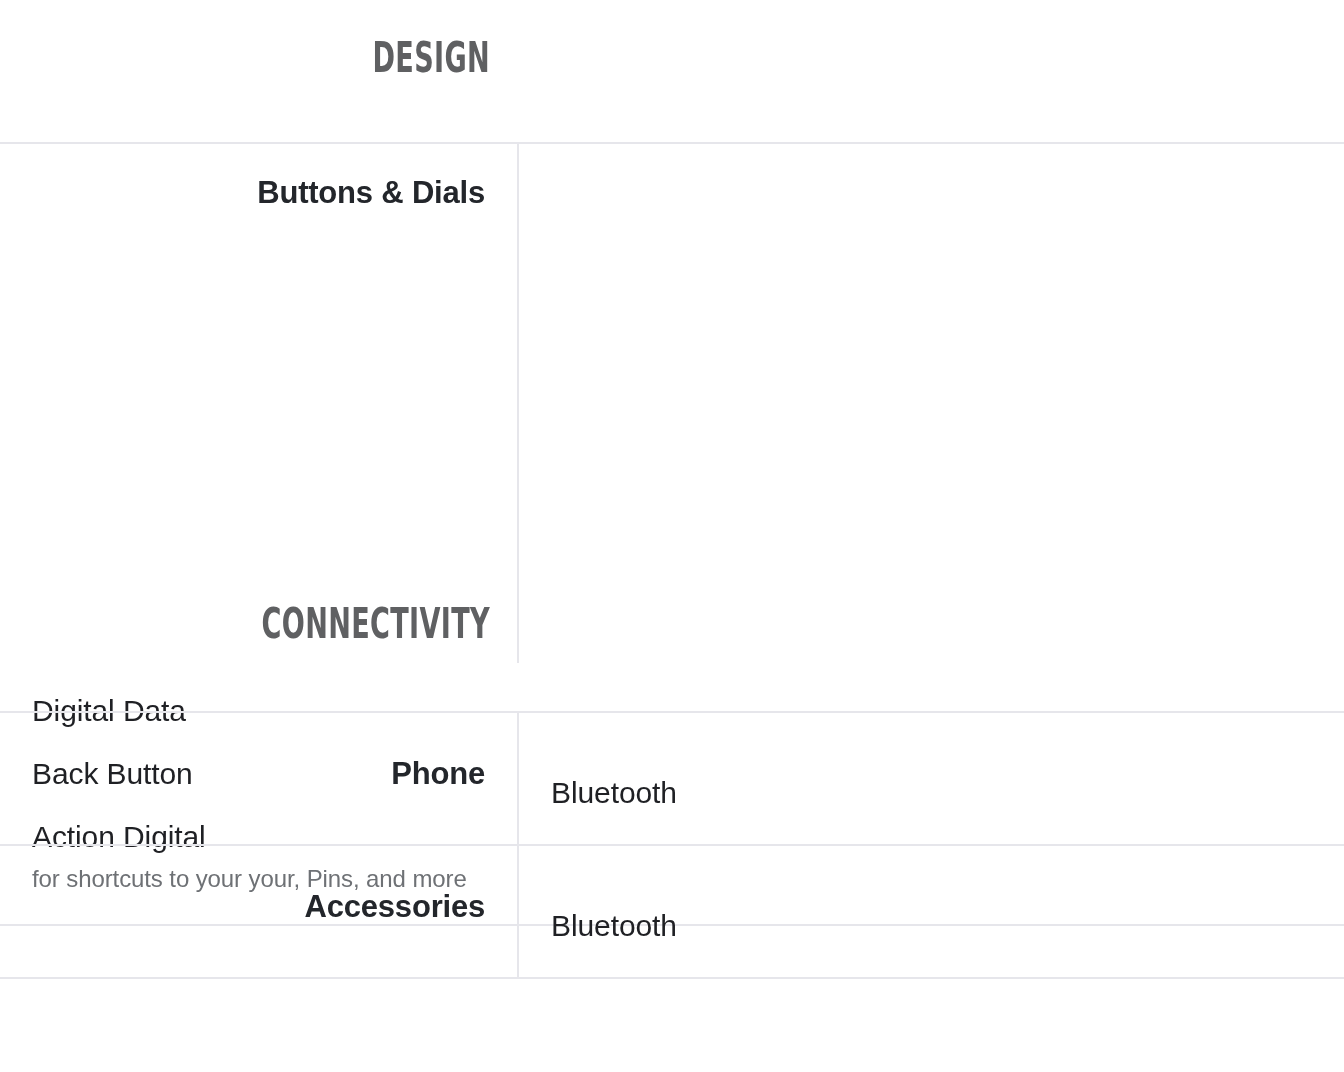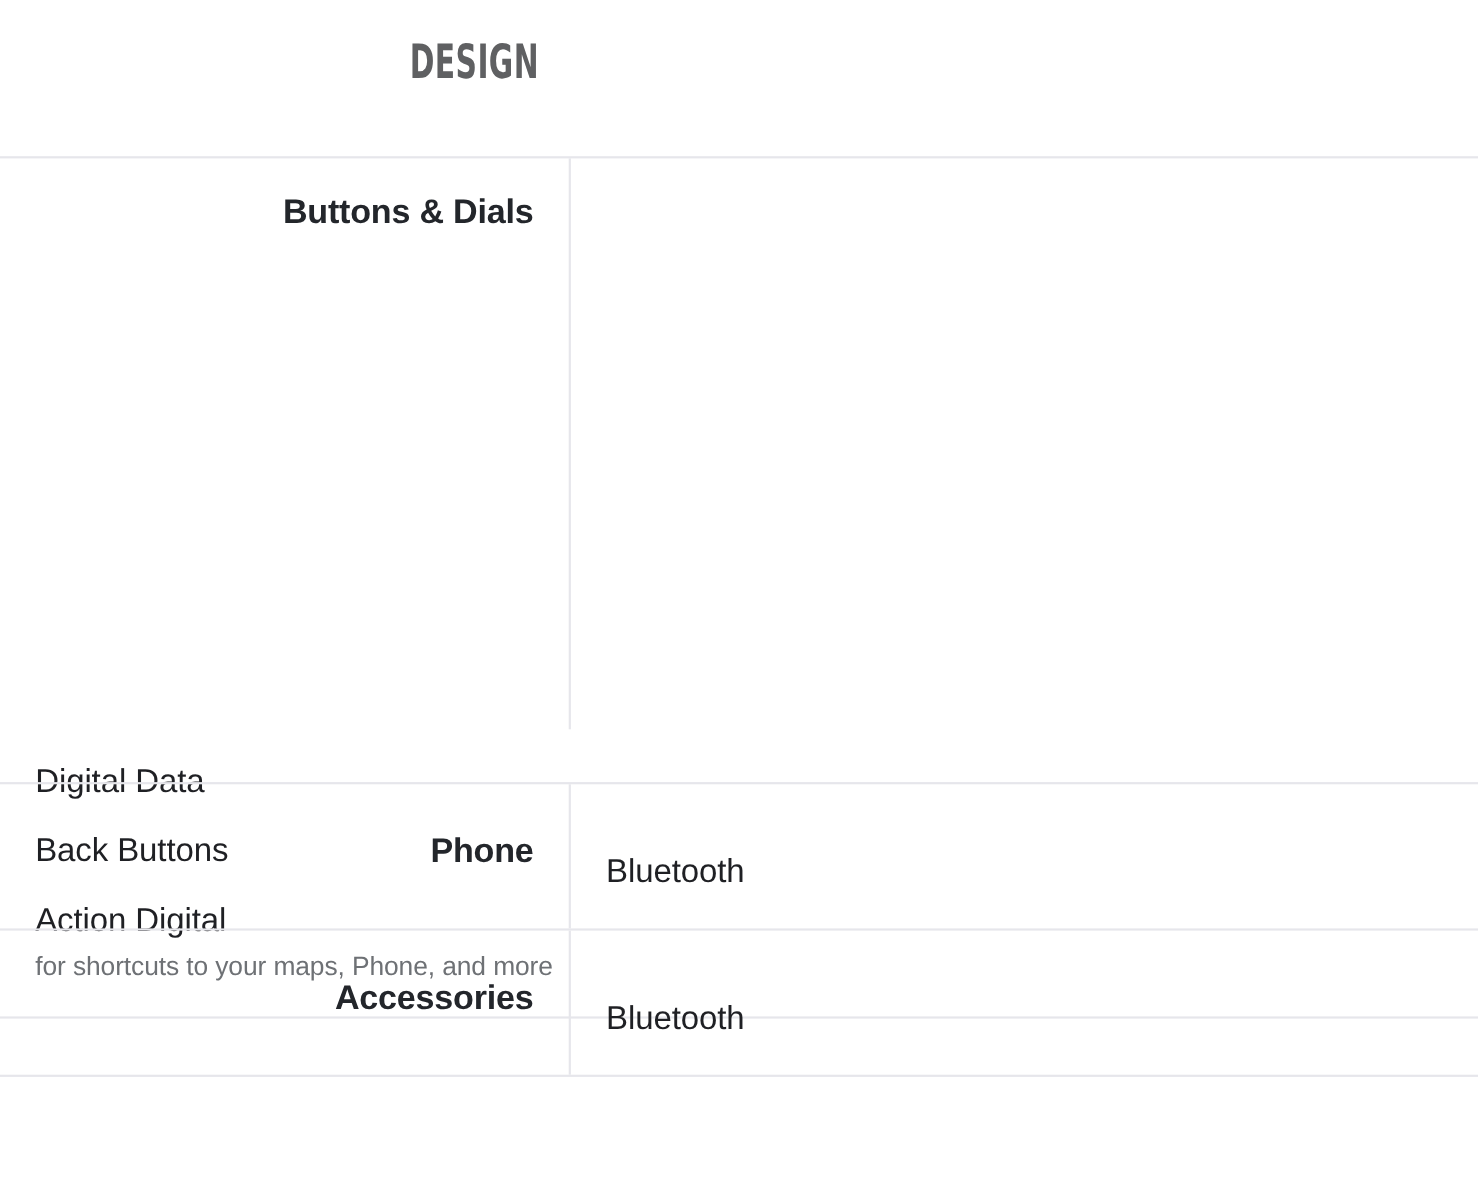--- a/index.html
+++ b/index.html
@@ -142,28 +142,31 @@
   <div class="block-design-heading heading-wrap">
     <div class="section-heading">DESIGN</div>
   </div>
 
   <div class="block-design-table spec-table bordered-bottom">
 
     <div class="row row-design">
       <div class="cell-label">Buttons &amp; Dials</div>
       <div class="cell-value">
         <p class="value-item">Digital Data</p>
-        <p class="value-item">Back Buttons</p>
+        <p class="value-item">Back Button</p>
         <p class="value-item has-caption">Action Digital</p>
-        <p class="value-caption">for shortcuts to your maps, Phone, and more</p>
+        <p class="value-caption">for shortcuts to your your, Pins, and more</p>
       </div>
     </div>
 
   </div>
 
+  <div class="block-connectivity-heading heading-wrap">
+    <div class="section-heading">CONNECTIVITY</div>
+  </div>
 
   <div class="block-connectivity-table spec-table bordered-bottom">
 
     <div class="row row-conn">
       <div class="cell-label">Phone</div>
       <div class="cell-value">
         <p class="value-item">Bluetooth</p>
       </div>
     </div>
 

